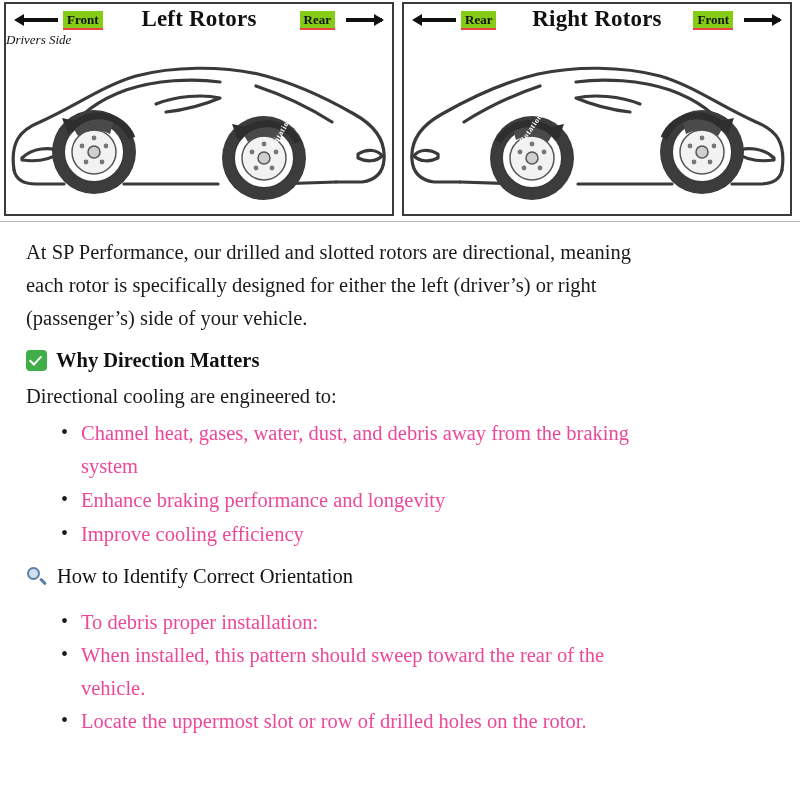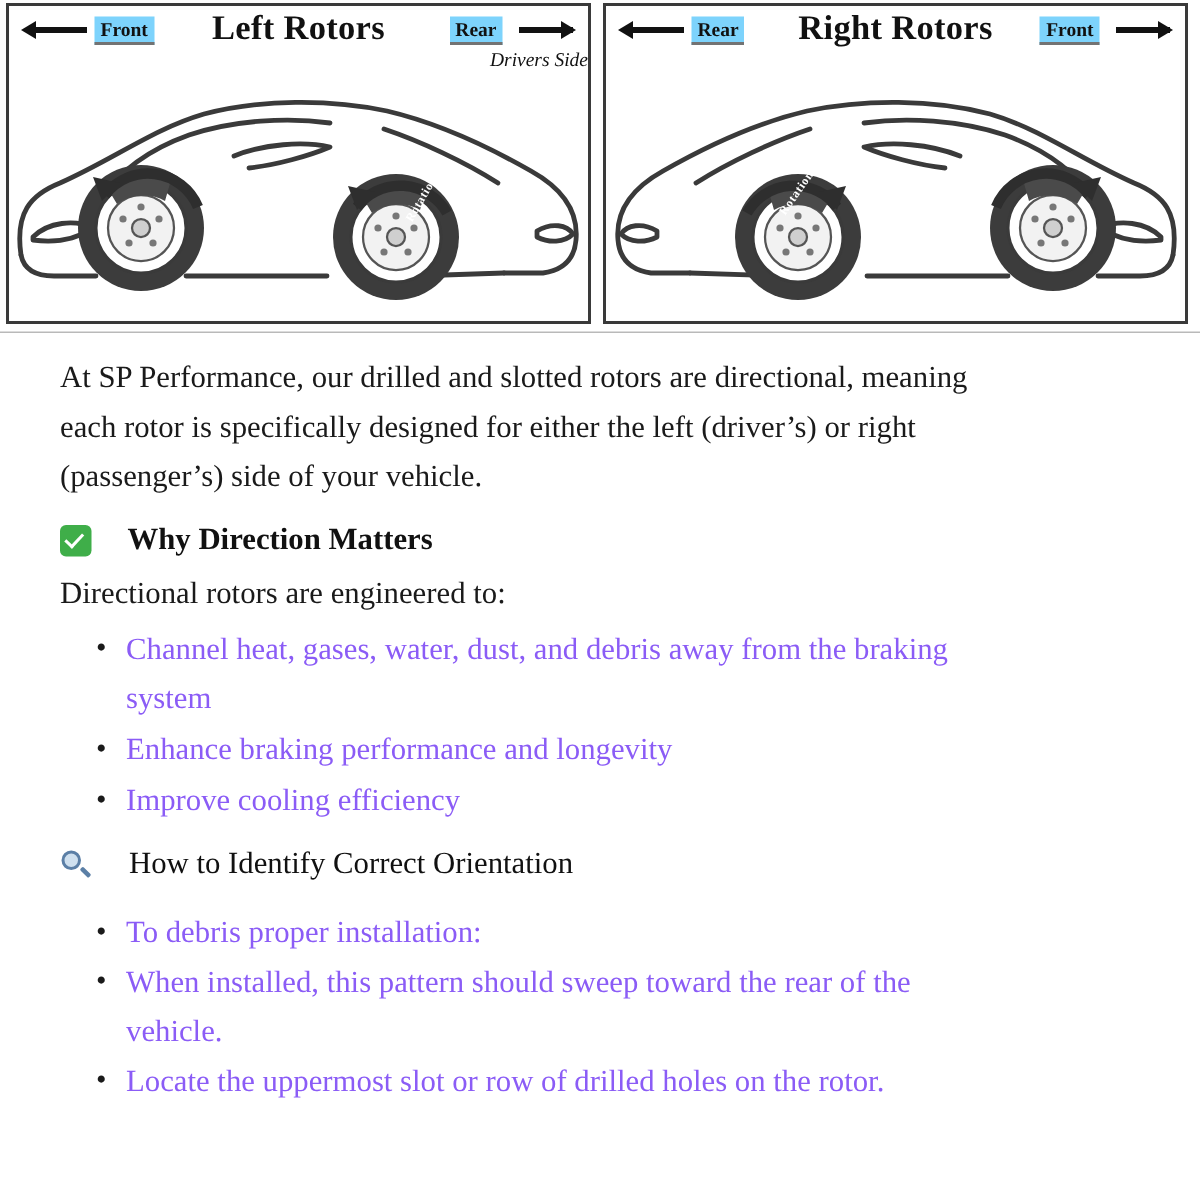--- a/index.html
+++ b/index.html
@@ -53,40 +53,40 @@
     font-weight: bold;
     font-size: 23px;
     letter-spacing: 0.2px;
     color: #111;
   }
   .panel-sub {
     position: absolute;
     top: 28px;
     left: 0;
     width: 100%;
-    text-align: right;
+    text-align: left;
     font-style: italic;
     font-size: 13px;
     color: #111;
   }
 
   .dirtag {
     position: absolute;
     top: 6px;
     height: 20px;
     display: flex;
     align-items: center;
     gap: 3px;
     font-size: 13px;
     font-weight: bold;
     color: #111;
   }
   .dirtag .txt {
-    background: #7dd3fc;
-    border-bottom: 2px solid #737373;
+    background: #84cc16;
+    border-bottom: 2px solid #ef4444;
     padding: 0 4px;
     line-height: 17px;
   }
   .arrow-l, .arrow-r {
     width: 46px;
     height: 12px;
     position: relative;
   }
   .arrow-l::before, .arrow-r::before {
     content: "";
@@ -127,36 +127,36 @@
     font-size: 8px;
     font-weight: bold;
     color: #fff;
     letter-spacing: 0.5px;
   }
 
   
   .content {
     position: absolute;
     top: 222px;
-    left: 18px;
+    left: 4px;
     width: 668px;
     padding: 14px 22px 0 22px;
     box-sizing: border-box;
     font-family: Liberation Serif, serif;
   }
   p.para {
     margin: 0 0 4px 0;
     font-size: 20.5px;
     line-height: 33px;
     color: #1a1a1a;
   }
   .h-row {
     display: flex;
     align-items: center;
-    gap: 24px;
+    gap: 9px;
     margin: 14px 0 8px 0;
   }
   .h-row .htext {
     font-size: 20.5px;
     font-weight: bold;
     color: #111;
   }
   .check-icon {
     width: 21px;
     height: 21px;
@@ -204,23 +204,23 @@
   .h-row.plain .htext { font-weight: normal; }
 
   ul.bullets {
     margin: 2px 0 4px 0;
     padding-left: 42px;
     list-style: none;
   }
   ul.bullets li {
     font-size: 20.5px;
     line-height: 33px;
-    color: #8b5cf6;
-    position: relative;
-    margin: 0 0 1px 0;
+    color: #ec4899;
+    position: relative;
+    margin: 0 0 1px 11px;
     padding-left: 2px;
   }
   ul.bullets li::before {
     content: "\2022";
     position: absolute;
     left: -18px;
     top: -1px;
     font-size: 20px;
     color: #1a1a1a;
   }
@@ -366,21 +366,21 @@
 
   <div class="content">
 
     <p class="para">At SP Performance, our drilled and slotted rotors are directional, meaning each rotor is specifically designed for either the left (driver’s) or right (passenger’s) side of your vehicle.</p>
 
     <div class="h-row">
       <span class="check-icon"></span>
       <span class="htext">Why Direction Matters</span>
     </div>
 
-    <p class="para">Directional rotors are engineered to:</p>
+    <p class="para">Directional cooling are engineered to:</p>
 
     <ul class="bullets">
       <li>Channel heat, gases, water, dust, and debris away from the braking system</li>
       <li>Enhance braking performance and longevity</li>
       <li>Improve cooling efficiency</li>
     </ul>
 
     <div class="h-row plain">
       <span class="mag-icon"></span>
       <span class="htext">How to Identify Correct Orientation</span>

